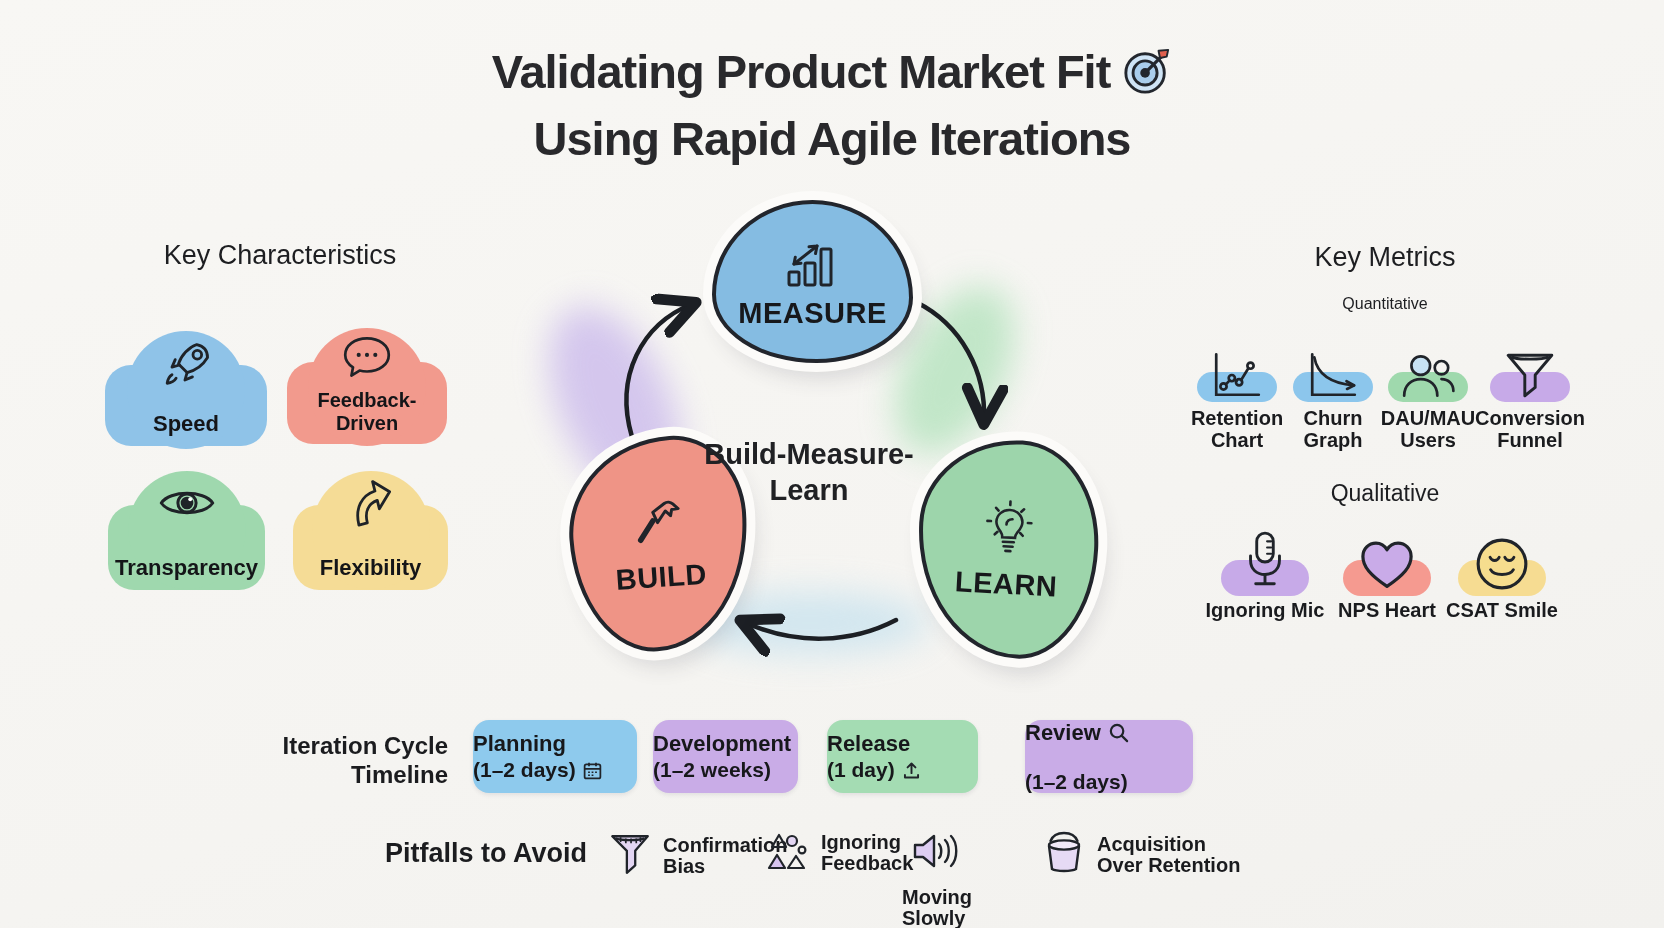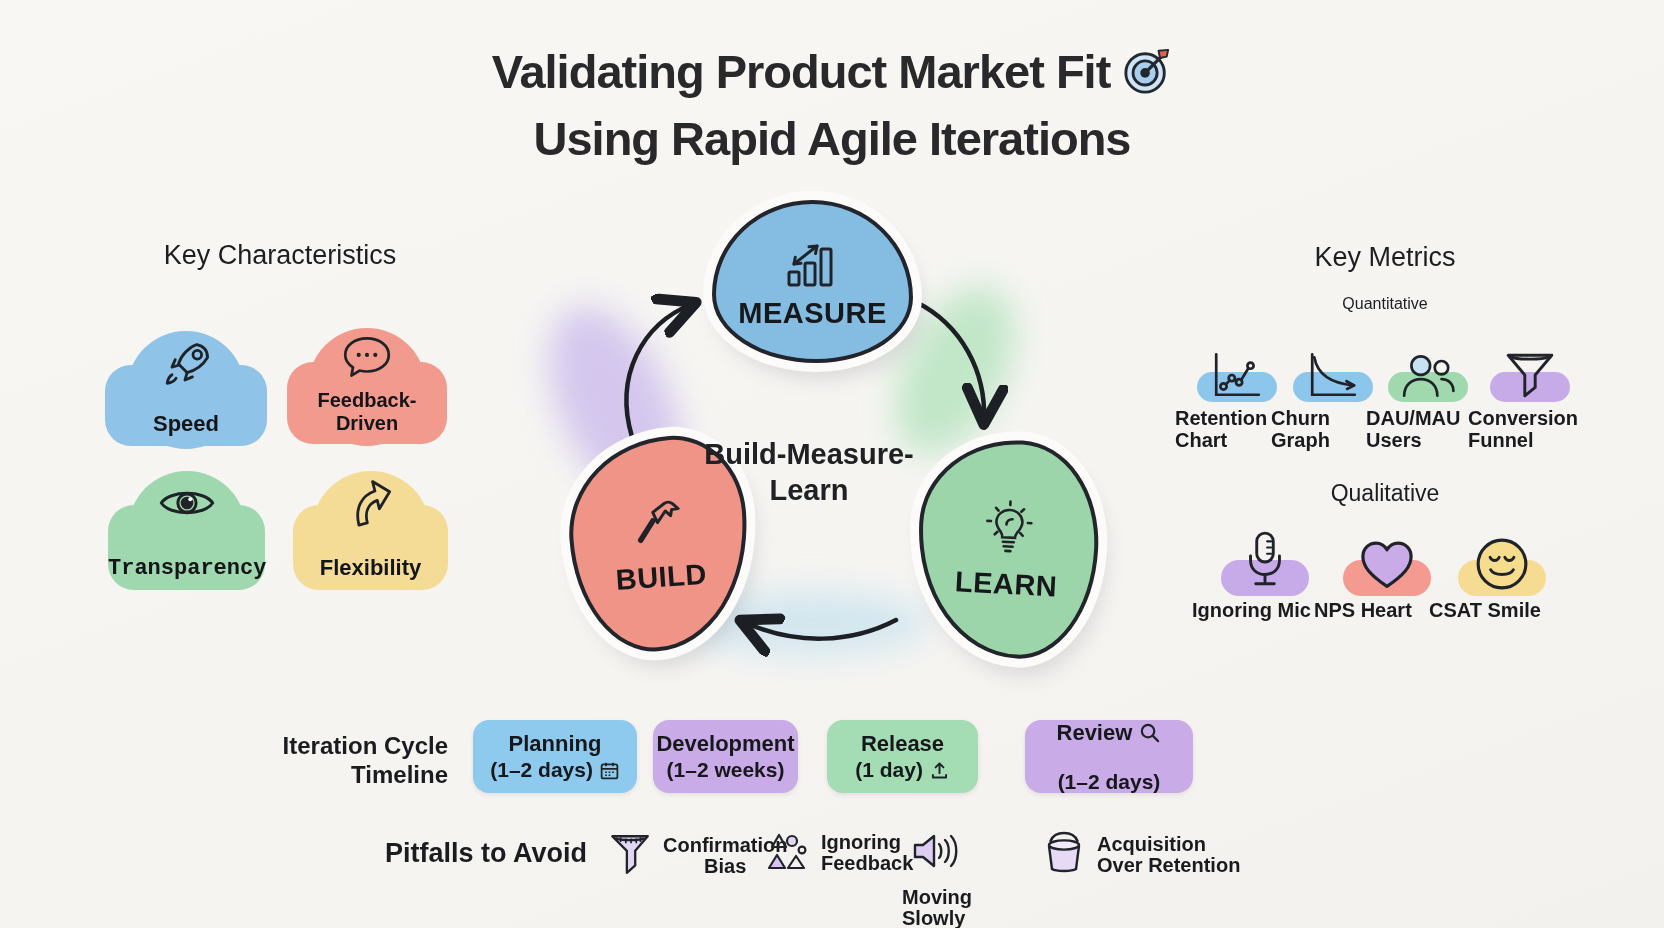--- a/index.html
+++ b/index.html
@@ -19,61 +19,61 @@
   .char-card{position:absolute;border-radius:26px;}
   .char-card::before{content:'';position:absolute;width:118px;height:118px;border-radius:50%;
     top:-34px;left:50%;transform:translateX(-50%);background:inherit;}
   .char-icon{position:absolute;top:-28px;left:50%;transform:translateX(-50%);}
   .char-label{position:absolute;bottom:9px;left:0;width:100%;text-align:center;
     font-weight:bold;font-size:22px;color:#141518;}
   .char-label.small{font-size:20px;}
 
   .bg-blue{background:#8fc3e8;}
   .bg-salmon{background:#f29a8d;}
-  .bg-green{background:#9fd8ae;font-family:Liberation Mono, monospace;}
+  .bg-green{background:#9fd8ae;}
   .bg-yellow{background:#f5dc96;}
 
   
   .glow{position:absolute;border-radius:50%;filter:blur(17px);opacity:.65;}
   .blob{position:absolute;border:4px solid #22252c;
     box-shadow:0 0 0 9px #fcfbf9, 6px 14px 22px rgba(50,50,70,.16);
     display:flex;flex-direction:column;align-items:center;justify-content:center;}
   .blob .blabel{font-weight:bold;font-size:29px;letter-spacing:.5px;color:#17181b;margin-top:4px;}
   .blob-measure{left:712px;top:200px;width:193px;height:155px;background:#85bce2;
     border-radius:50% 50% 48% 52% / 58% 60% 40% 42%;}
   .blob-build{left:570px;top:437px;width:170px;height:206px;background:#ef9486;
     border-radius:60% 40% 55% 45% / 45% 38% 62% 55%;transform:rotate(-4deg);}
   .blob-learn{left:918px;top:440px;width:172px;height:210px;background:#9dd5ab;
     border-radius:55% 45% 42% 58% / 40% 48% 52% 60%;transform:rotate(3deg);}
   .cycle-text{position:absolute;left:680px;top:436px;width:258px;text-align:center;
     font-weight:bold;font-size:29px;line-height:36px;color:#202124;}
   .arrow-layer{position:absolute;left:0;top:0;}
 
   
-  .metric{position:absolute;text-align:left;}
+  .metric{position:absolute;text-align:center;}
   .metric .iconbox{position:relative;display:flex;align-items:flex-end;justify-content:center;z-index:2;}
   .metric .pill{position:absolute;left:50%;transform:translateX(-50%);z-index:1;}
   .metric .mlabel{position:relative;margin-top:7px;font-weight:bold;font-size:20px;line-height:22px;z-index:2;color:#1a1b1e;}
   .quant{width:124px;top:334px;}
   .quant .iconbox{height:66px;}
   .quant .pill{top:38px;width:80px;height:30px;border-radius:16px;}
   .qual{width:146px;top:506px;}
   .qual .iconbox{height:86px;}
   .qual .pill{top:54px;width:88px;height:36px;border-radius:19px;}
   .pill-blue{background:#8cc6ec;}
   .pill-green{background:#9fd9ad;}
   .pill-purple{background:#c7aae8;}
   .pill-salmon{background:#f59a90;}
   .pill-yellow{background:#f6dc92;}
 
   
   .tl-heading{position:absolute;left:240px;top:731px;width:208px;text-align:right;
     font-weight:bold;font-size:24px;line-height:29px;color:#1b1c1f;}
   .phase{position:absolute;top:720px;height:73px;border-radius:16px;
-    display:flex;flex-direction:column;align-items:center;justify-content:center;
+    display:flex;flex-direction:column;align-items:flex-start;justify-content:center;
     font-weight:bold;color:#17181b;box-shadow:0 2px 4px rgba(60,60,80,.10);}
   .phase .l1{font-size:22px;line-height:26px;}
   .phase .l2{font-size:21px;line-height:25px;}
   .phase svg{vertical-align:-4px;}
   .bg-tl-blue{background:#8ecaed;}
   .bg-tl-purple{background:#c9ace7;}
   .bg-tl-green{background:#a4dcb3;}
 
   
   .pit-heading{position:absolute;left:285px;top:838px;width:302px;text-align:right;
@@ -337,21 +337,21 @@
     <span class="l1"><span>Review</span>
       <span><svg width="23" height="23" viewBox="0 0 24 24" fill="none" stroke="#20242a" stroke-width="2.3" stroke-linecap="round">
         <circle cx="10.5" cy="10.5" r="6.5"></circle>
         <path d="M15.5 15.5L21 21"></path>
       </svg></span></span>
     <span class="l2">(1–2 days)</span>
   </div>
 
   <div class="pit-heading">Pitfalls to Avoid</div>
 
-  <div class="pit" style="left:608px;text-align:center;">
+  <div class="pit" style="left:608px;">
     <span>
       <svg width="44" height="48" viewBox="0 0 42 46" stroke="#20242a" stroke-width="2.2" stroke-linejoin="round">
         <path d="M4 6h34L26 20v14l-8 7V20z" fill="#e3d6f3"></path>
         <path d="M7 8c5 2.2 23 2.2 28 0" fill="none"></path>
         <path d="M12 7v4.5M17 8.2v4.5M22 8.2v4.5M27 8.2v4.5M31 7v4.5" stroke-width="1.6" fill="none"></path>
       </svg>
     </span>
     <div class="plabel">
       <div>Confirmation</div>
       <div>Bias</div>

